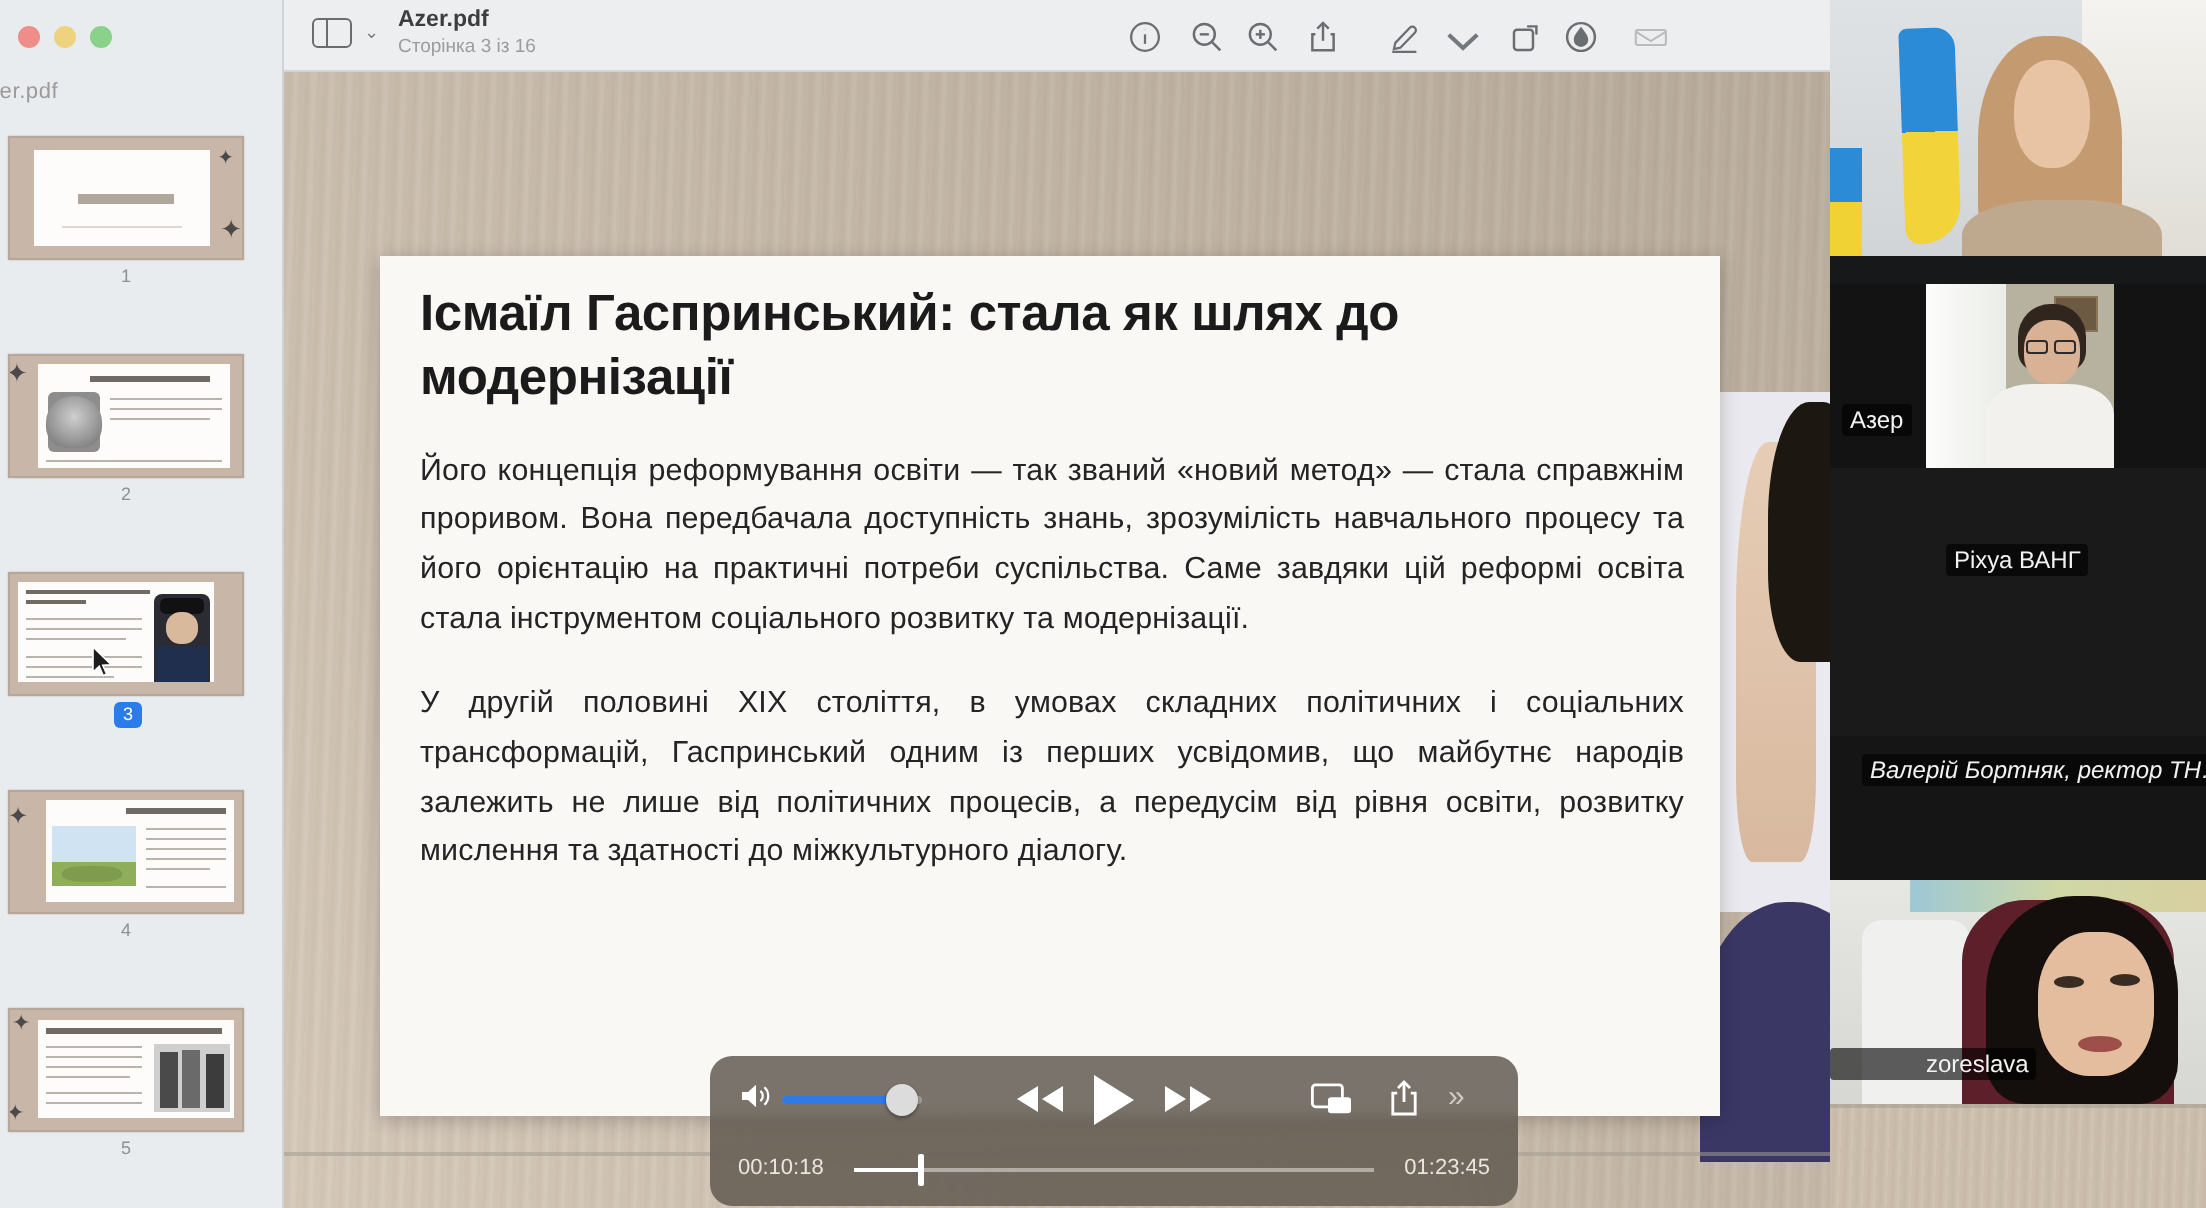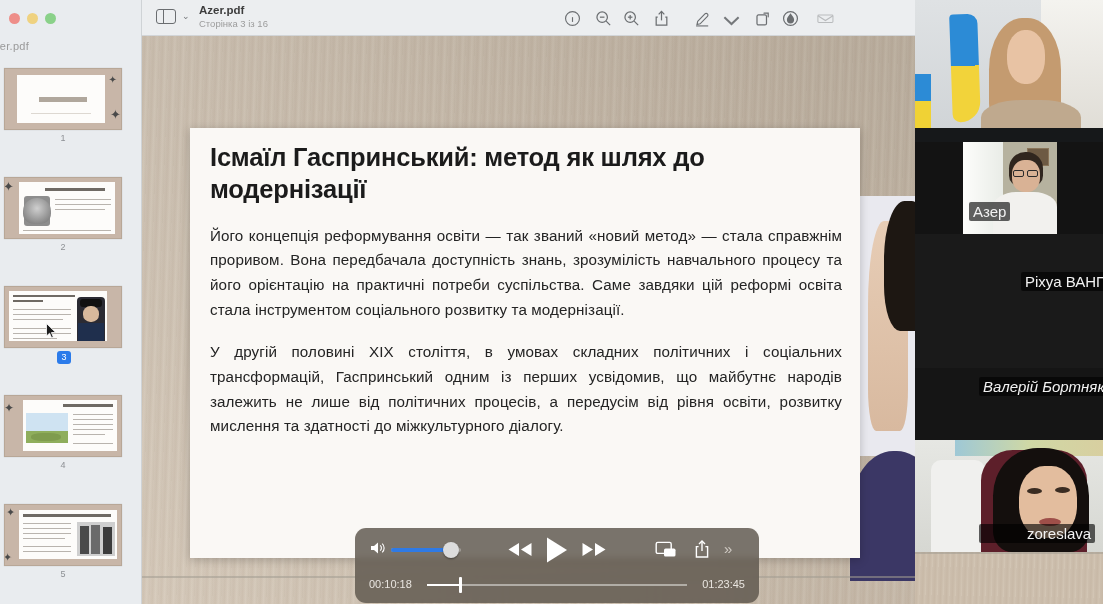--- a/index.html
+++ b/index.html
@@ -158,22 +158,22 @@
   #scrub-track { position:absolute; left:72px; right:72px; top:12px; height:2px;
                  background:rgba(255,255,255,.45); }
   #scrub-played { position:absolute; left:0; top:0; width:32px; height:2px; background:#ffffff; }
   #scrub-knob { position:absolute; left:32px; top:-7px; width:3px; height:16px;
                 background:#ffffff; border-radius:1px; }
 
   
   #rail { position:absolute; right:0; top:0; width:188px; height:604px; background:#101010; }
   .tile { position:absolute; left:0; width:188px; overflow:hidden; background:#0c0c0c; }
   .name-tag {
-    position:absolute; font-size:15px; color:#f2f2f2; background:rgba(0,0,0,.62);
-    padding:1px 4px; border-radius:2px; white-space:nowrap; z-index:5;margin-left:48px;
+    position:absolute; font-size:12px; color:#f2f2f2; background:rgba(0,0,0,.62);
+    padding:1px 4px; border-radius:2px; white-space:nowrap; z-index:5;
   }
   
   #tile1 { top:0; height:142px; }
   #t1-wall { position:absolute; inset:0; background:linear-gradient(180deg,#dfe2e4,#cfd3d6); }
   #t1-win { position:absolute; right:0; top:0; width:62px; height:142px;
             background:linear-gradient(180deg,#f4f3ef,#dedbd4); }
   #t1-flag { position:absolute; left:36px; top:14px; width:28px; height:108px;
              background:linear-gradient(180deg,#2c8bd6 0 48%,#f2d33a 48% 100%);
              border-radius:4px 10px 20px 8px; transform:rotate(-2deg); }
   #t1-flag2{ position:absolute; left:0px; top:74px; width:16px; height:54px;
@@ -227,21 +227,21 @@
   #t5-face { position:absolute; left:104px; top:26px; width:58px; height:72px;
              background:#e3bd9e; border-radius:44%; }
   #t5-eye1 { position:absolute; left:112px; top:48px; width:15px; height:6px;
              background:#3a2c22; border-radius:50%; }
   #t5-eye2 { position:absolute; left:140px; top:47px; width:15px; height:6px;
              background:#3a2c22; border-radius:50%; }
   #t5-lip  { position:absolute; left:124px; top:78px; width:22px; height:8px;
              background:#9e4f49; border-radius:50%; }
   #t5-col  { position:absolute; left:16px; top:20px; width:54px; height:92px;
              background:#f0f0ee; border-radius:10px 10px 0 0; }
-  #tile5 .name-tag { left:16px; top:84px;padding-left:48px; }
+  #tile5 .name-tag { left:0px; top:84px;padding-left:48px; }
 
   
   #rail-bottom { position:absolute; left:0; top:552px; width:188px; height:52px;
                  background:repeating-linear-gradient(92deg,#cdbfae 0px,#c8b9a7 3px,#d2c5b4 6px); }
   #rail-bottom-rule { position:absolute; left:0; top:0; width:188px; height:2px;
                       background:#a39c92; opacity:.55; }
 
   
   #cursor { position:absolute; left:46px; top:323px; width:11px; height:16px; }
 </style>
@@ -443,21 +443,21 @@
       <div id="bg-person">
         <div class="neck"></div>
           <div class="hair"></div>
           <div class="shoulder"></div>
       </div>
 
       <div id="bottom-rule"></div>
 
       <div id="slide">
         <div id="slide-inner">
-          <div id="slide-title">Ісмаїл Гаспринський: метод як шлях до модернізації</div>
+          <div id="slide-title">Ісмаїл Гаспринський: стала як шлях до модернізації</div>
           <div class="slide-para">Його концепція реформування освіти — так званий «новий метод» — стала справжнім проривом. Вона передбачала доступність знань, зрозумілість навчального процесу та його орієнтацію на практичні потреби суспільства. Саме завдяки цій реформі освіта стала інструментом соціального розвитку та модернізації.</div>
           <div class="slide-para">У другій половині XIX століття, в умовах складних політичних і соціальних трансформацій, Гаспринський одним із перших усвідомив, що майбутнє народів залежить не лише від політичних процесів, а передусім від рівня освіти, розвитку мислення та здатності до міжкультурного діалогу.</div>
         </div>
         <div id="slide-footer-bar"></div>
       </div>
 
       <div id="hud">
         <div id="hud-row1">
           <div class="hud-btn" id="vol-icon">
             <svg width="16" height="14" viewBox="0 0 16 14" fill="#ffffff">

